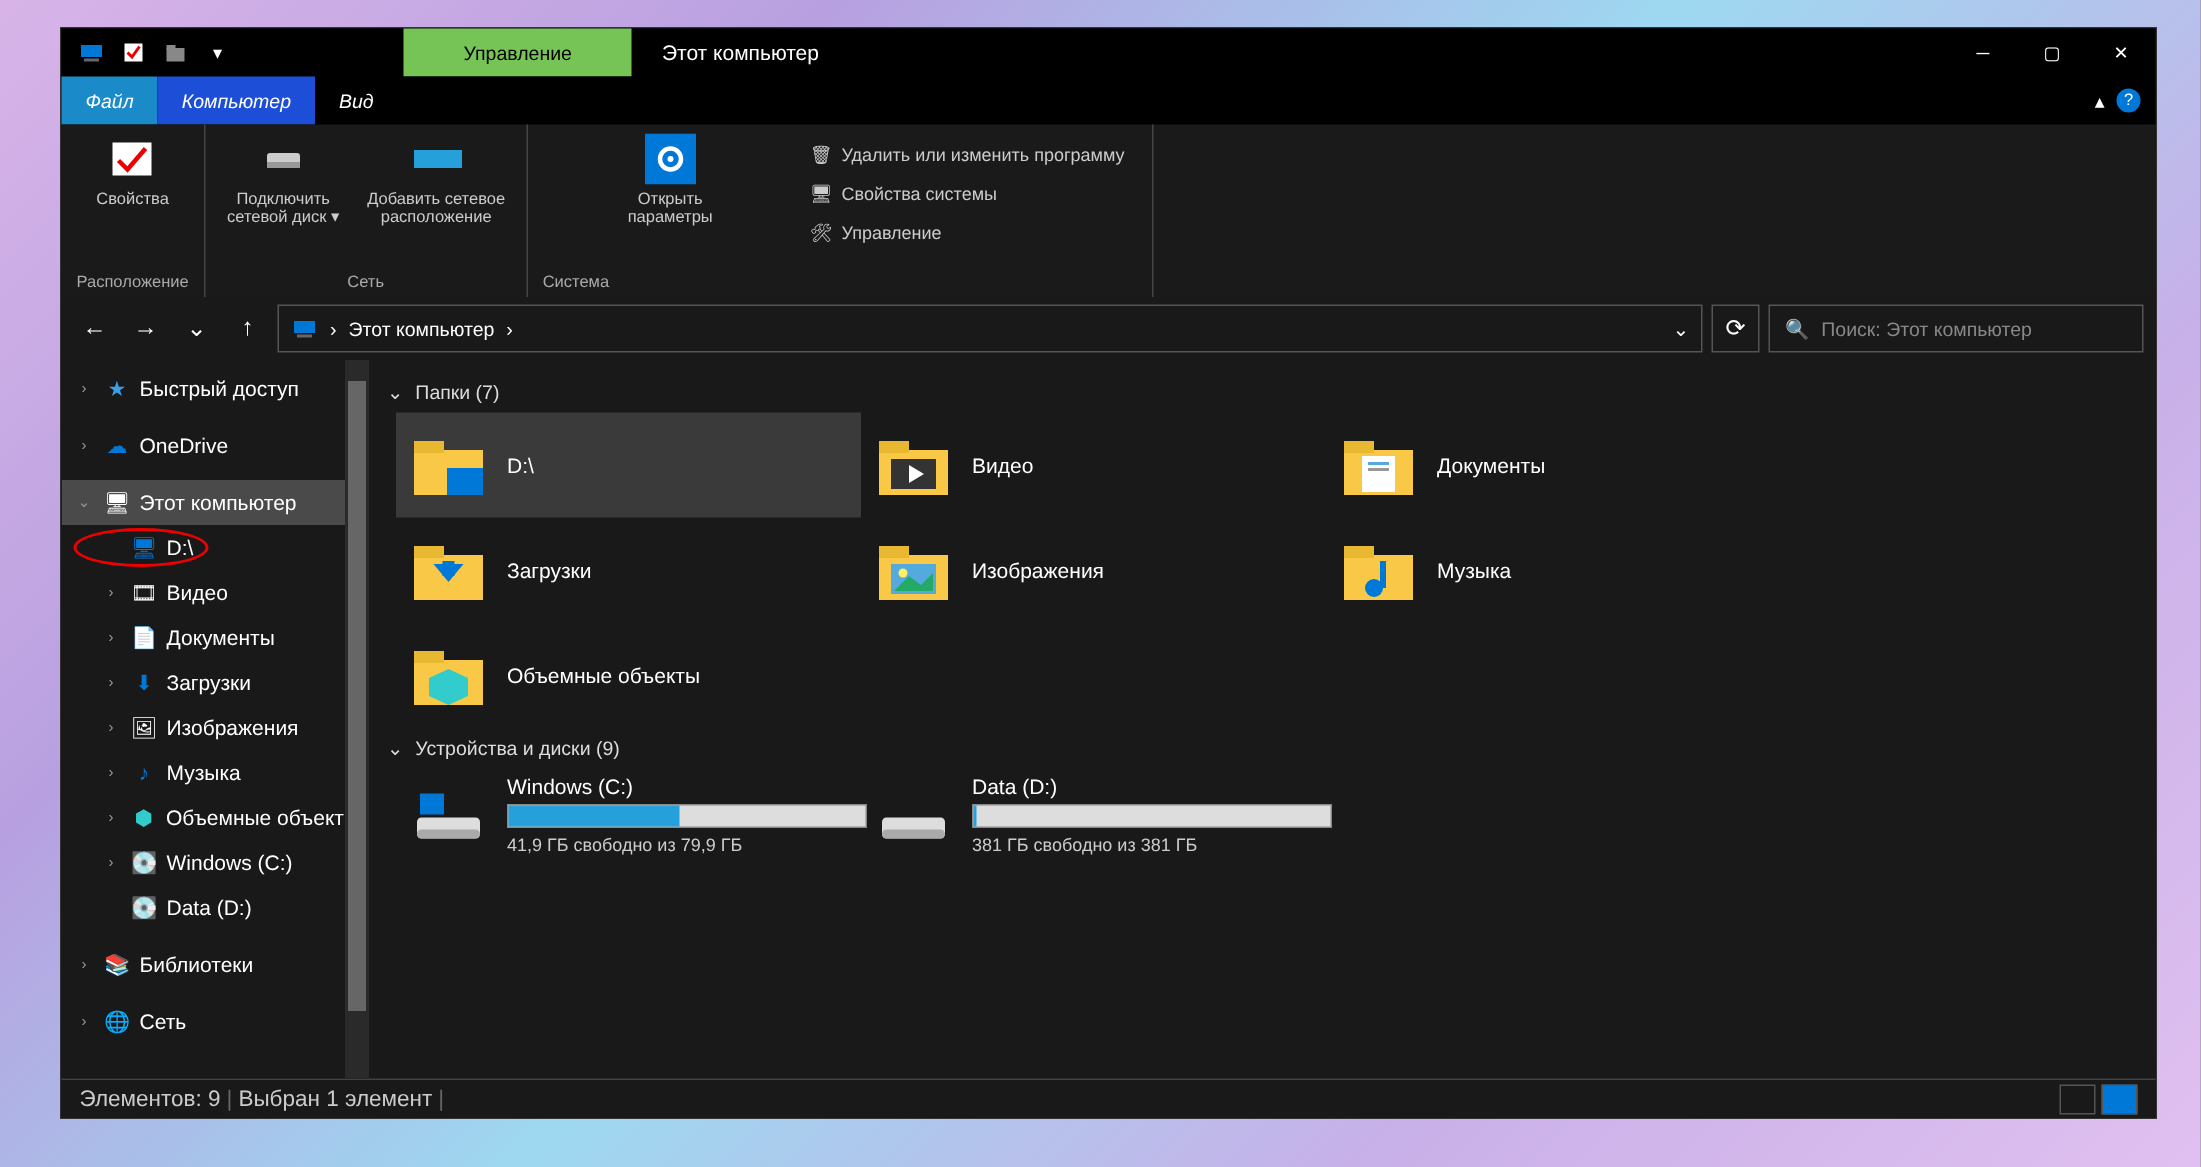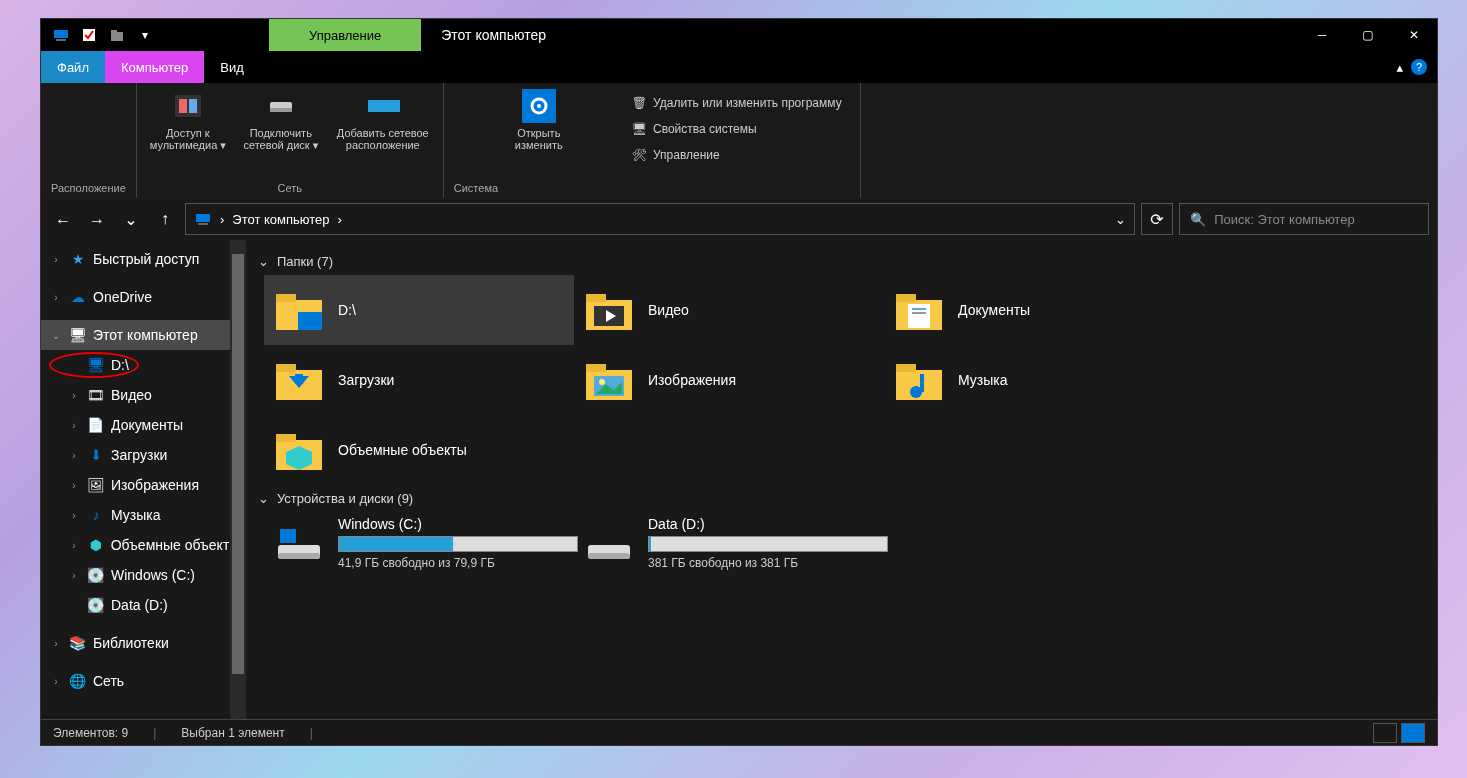--- a/index.html
+++ b/index.html
@@ -6,23 +6,23 @@
 body { width:1467px; height:778px; background:linear-gradient(135deg,#d8b4e8 0%,#b8a0e0 25%,#9dd8f0 50%,#c8b0e8 75%,#e0c0f0 100%); overflow:hidden; position:relative; }
 .window { position:absolute; left:40px; top:18px; width:1398px; height:728px; background:#000; border:1px solid #333; display:flex; flex-direction:column; }
 .titlebar { height:32px; background:#000; display:flex; align-items:center; color:#fff; font-size:12px; }
 .titlebar .qat { display:flex; align-items:center; gap:4px; padding-left:8px; }
 .qat-btn { width:24px; height:24px; display:flex; align-items:center; justify-content:center; color:#fff; }
 .titlebar .manage-tab { height:32px; background:#76c456; color:#000; padding:0 40px; display:flex; align-items:center; font-size:13px; margin-left:0px; }
 .titlebar .title-txt { margin-left:20px; color:#fff; font-size:14px; }
 .titlebar .winbtns { margin-left:auto; display:flex; }
 .winbtn { width:46px; height:32px; display:flex; align-items:center; justify-content:center; color:#fff; font-size:12px; }
 .tabs { height:32px; display:flex; align-items:stretch; background:#000; color:#fff; font-size:13px; }
-.tab { padding:11px 16px; display:flex; align-items:center; }
+.tab { padding:11px 16px; display:flex; align-items:center;font-style:italic; }
 .tab.file { background:#1a8ac9; color:#fff; }
-.tab.computer { background:#d946ef;text-align:right; }
+.tab.computer { background:#1d4ed8;text-align:right; }
 .tabs .sub-tools { margin-left:60px; padding:0 20px; display:flex; align-items:center; }
 .tabs .collapse { margin-left:auto; display:flex; align-items:center; gap:8px; padding-right:10px; }
 .help-icon { width:16px; height:16px; border-radius:50%; background:#0078d7; color:#fff; font-size:11px; display:flex; align-items:center; justify-content:center; }
 .ribbon { height:115px; background:#1a1a1a; display:flex; color:#ccc; font-size:11px; }
 .ribbon-group { display:flex; flex-direction:column; align-items:center; border-right:1px solid #444; padding:6px 10px 2px; }
 .ribbon-row { display:flex; gap:10px; flex:1; }
 .ribbon-btn { display:flex; flex-direction:column; align-items:center; gap:4px; text-align:center; width:68px; }
 .ribbon-btn .ico { width:34px; height:34px; display:flex; align-items:center; justify-content:center; }
 .ribbon-label { font-size:11px; line-height:12px; }
 .ribbon-group-name { font-size:11px; color:#aaa; padding:2px 0; }
@@ -50,21 +50,21 @@
 .folder-item.selected { background:#3a3a3a; }
 .folder-ico { width:50px; height:50px; display:flex; align-items:center; justify-content:center; }
 .folder-name { font-size:14px; }
 .drive-item { width:310px; display:flex; gap:14px; padding:4px 10px; align-items:flex-start; }
 .drive-ico { width:50px; height:40px; display:flex; align-items:center; justify-content:center; margin-top:8px; }
 .drive-info { flex:1; }
 .drive-name { font-size:14px; margin-bottom:4px; }
 .drive-bar { width:240px; height:16px; background:#ddd; border:1px solid #888; margin-bottom:4px; position:relative; }
 .drive-bar-fill { height:100%; background:#26a0da; }
 .drive-free { font-size:12px; color:#ccc; }
-.statusbar { height:26px; background:#191919; border-top:1px solid #444; display:flex; align-items:center; padding:0 12px; color:#ccc; font-size:12px; gap:25px; }
+.statusbar { height:26px; background:#191919; border-top:1px solid #444; display:flex; align-items:center; padding:0 12px; color:#ccc; font-size:15px; gap:4px; }
 .statusbar .sep { color:#666; }
 .statusbar .views { margin-left:auto; display:flex; gap:4px; }
 .view-btn { width:24px; height:20px; border:1px solid #555; }
 .scrollbar-v { position:absolute; right:0; top:0; width:16px; height:100%; background:#2a2a2a; }
 .scroll-thumb { position:absolute; left:2px; width:12px; background:#666; }
 svg { display:block; }
 </style>
 </head>
 <body>
 
@@ -108,36 +108,35 @@
     <div class="tab">Вид</div>
     <div class="collapse">
       <span>▴</span>
       <div class="help-icon">?</div>
     </div>
   </div>
 
   <div class="ribbon">
     <div class="ribbon-group">
       <div class="ribbon-row">
+        <div class="ribbon-btn">
+          <div class="ico">
+              <svg width="34" height="30">
+                <rect x="4" y="4" width="26" height="22" fill="#fff"></rect>
+                <path d="M8 16 L14 22 L26 8" stroke="#e00" stroke-width="3" fill="none"></path>
+              </svg>
+            </div>
+          <div class="ribbon-label">Свойства</div>
+        </div>
       </div>
       <div class="ribbon-group-name">Расположение</div>
     </div>
 
     <div class="ribbon-group">
       <div class="ribbon-row">
-        <div class="ribbon-btn" style="width:82px">
-          <div class="ico">
-              <svg width="34" height="30">
-                <rect x="4" y="4" width="26" height="22" fill="#333"></rect>
-                <rect x="8" y="8" width="8" height="14" fill="#e66"></rect>
-                <rect x="18" y="8" width="8" height="14" fill="#6ae"></rect>
-              </svg>
-            </div>
-          <div class="ribbon-label"><span>Доступ к мультимедиа</span> ▾</div>
-        </div>
         <div class="ribbon-btn" style="width:84px">
           <div class="ico">
               <svg width="34" height="24">
                 <rect x="6" y="8" width="22" height="10" rx="2" fill="#ccc"></rect>
                 <rect x="6" y="14" width="22" height="4" fill="#999"></rect>
               </svg>
             </div>
           <div class="ribbon-label"><span>Подключить сетевой диск</span> ▾</div>
         </div>
         <div class="ribbon-btn" style="width:100px">
@@ -156,21 +155,21 @@
     <div class="ribbon-group" style="flex-direction:row;align-items:flex-start;">
       <div style="display:flex;flex-direction:column;align-items:center;height:100%;">
         <div class="ribbon-btn">
           <div class="ico">
               <svg width="34" height="34">
                 <rect width="34" height="34" fill="#0078d7"></rect>
                 <circle cx="17" cy="17" r="7" fill="none" stroke="#fff" stroke-width="3"></circle>
                 <circle cx="17" cy="17" r="2" fill="#fff"></circle>
               </svg>
             </div>
-          <div class="ribbon-label">Открыть изменить</div>
+          <div class="ribbon-label">Открыть параметры</div>
         </div>
         <div class="ribbon-group-name" style="margin-top:auto;width:170px;text-align:left;">Система</div>
       </div>
       <div class="ribbon-small">
         <div class="ribbon-small-item">
             <span>🗑</span>
             <span>Удалить или изменить программу</span>
           </div>
         <div class="ribbon-small-item">
             <span>🖥</span>

